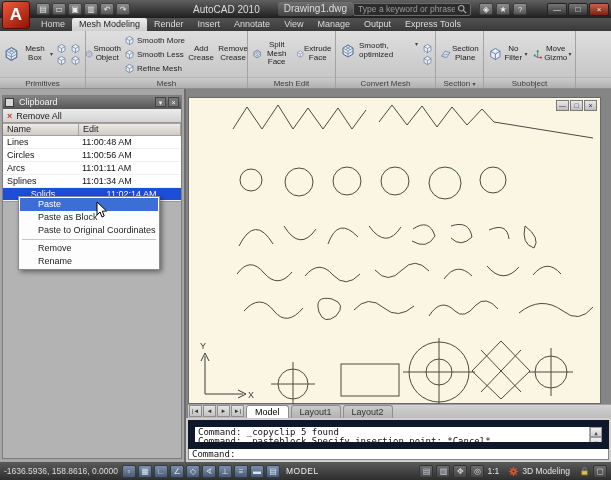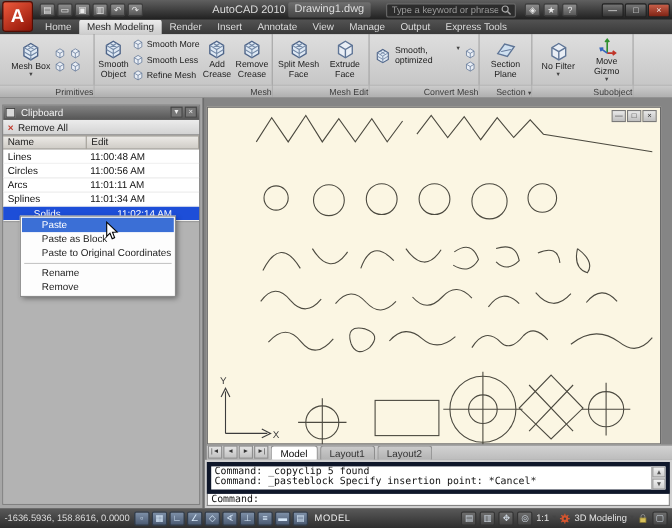--- a/index.html
+++ b/index.html
@@ -9,23 +9,23 @@
 
   
   .titlebar{position:absolute;left:0;top:0;right:0;height:18px;
             background:linear-gradient(#606060,#1f1f1f);display:flex;align-items:center;color:#ddd;z-index:10;}
   .applogo{position:absolute;left:2px;top:1px;width:28px;height:28px;z-index:40;
            background:linear-gradient(145deg,#ee5b3d,#8f1205);border:1px solid #550c02;border-radius:3px;
            color:#fff;font-weight:bold;font-size:17px;text-align:center;line-height:26px;}
   .qat{display:flex;gap:2px;margin-left:36px;align-items:center;}
   .qicon{width:14px;height:12px;background:linear-gradient(#8f8f8f,#565656);border:1px solid #3e3e3e;
          border-radius:2px;font-size:8px;line-height:11px;text-align:center;color:#e8e8e8;}
-  .tb-title{display:flex;gap:2px;margin-left:58px;font-size:10px;align-items:center;white-space:nowrap;}
+  .tb-title{display:flex;gap:18px;margin-left:58px;font-size:10px;align-items:center;white-space:nowrap;}
   .tb-doc{background:rgba(255,255,255,.14);padding:0 6px;border-radius:2px;height:14px;line-height:14px;}
-  .searchbox{display:flex;align-items:center;margin-left:14px;background:#2c2c2c;border:1px solid #6a6a6a;
+  .searchbox{display:flex;align-items:center;background:#2c2c2c;border:1px solid #6a6a6a;
              border-radius:2px;height:13px;width:118px;padding:0 2px;}
   .searchbox input{flex:1;min-width:0;background:transparent;border:none;outline:none;color:#bbb;
                    font-size:8.5px;font-family:"Liberation Sans",sans-serif;}
   .searchbox input::placeholder{color:#9a9a9a;}
   .tb-icons{display:flex;gap:3px;margin-left:8px;}
   .winbtns{display:flex;margin-left:auto;margin-right:2px;gap:1px;}
   .winbtn{width:20px;height:13px;background:linear-gradient(#777,#333);border:1px solid #222;border-radius:2px;
           color:#eee;font-size:8px;line-height:12px;text-align:center;}
   .winbtn.close{background:linear-gradient(#c9604a,#7e2213);}
 
@@ -33,23 +33,23 @@
   .tabrow{position:absolute;left:0;top:18px;right:0;height:13px;background:linear-gradient(#525252,#393939);
           display:flex;align-items:flex-end;padding-left:34px;z-index:5;}
   .rtab{font-size:9px;color:#dcdcdc;padding:0 7px;height:13px;line-height:13px;white-space:nowrap;}
   .rtab.active{background:linear-gradient(#ececec,#cdcdcd);color:#1d1d1d;border-radius:2px 2px 0 0;}
 
   
   .ribbon{position:absolute;left:0;top:31px;right:0;height:58px;
           background:linear-gradient(#dedede,#c1c1c1);display:flex;border-bottom:1px solid #8d8d8d;}
   .rpanel{height:100%;border-right:1px solid #a3a3a3;display:flex;flex-direction:column;flex:0 0 auto;}
   .rpanel-body{flex:1;display:flex;align-items:center;justify-content:center;padding:1px 2px;gap:2px;}
-  .rpanel-title{height:11px;font-size:8px;color:#3c3c3c;text-align:right;line-height:11px;
+  .rpanel-title{height:11px;font-size:8px;color:#3c3c3c;text-align:center;line-height:11px;
                 background:linear-gradient(#cbcbcb,#b0b0b0);border-top:1px solid #b7b7b7;white-space:nowrap;overflow:hidden;}
-  .bigbtn{display:flex;flex-direction:column;align-items:center;justify-content:center;font-size:8px;color:#222;
+  .bigbtn{display:flex;flex-direction:row;align-items:center;justify-content:center;font-size:8px;color:#222;
           text-align:center;line-height:1.12;height:44px;border-radius:2px;padding:0 1px;}
   .hbtn{display:flex;align-items:flex-start;font-size:8px;color:#222;gap:3px;height:26px;padding:0 2px;}
   .smallbtn{display:flex;align-items:center;font-size:8px;color:#222;gap:2px;height:13px;white-space:nowrap;}
   .smallstack{display:flex;flex-direction:column;justify-content:center;gap:1px;}
   .caret{font-size:6px;color:#444;line-height:1;}
   .i20{width:20px;height:20px;}
   .i12{width:11px;height:11px;}
   .minigrid{display:grid;grid-template-columns:13px 13px;gap:1px;align-content:center;}
 
   
@@ -97,21 +97,21 @@
   .mtabs{position:absolute;left:2px;top:315px;right:0;height:14px;background:linear-gradient(#d2d2d2,#bcbcbc);
          display:flex;align-items:flex-end;font-size:9px;border-top:1px solid #9e9e9e;}
   .navbtn{width:13px;height:12px;background:linear-gradient(#e4e4e4,#c2c2c2);border:1px solid #8e8e8e;
           font-size:6px;line-height:11px;text-align:center;color:#333;margin:0 0 1px 1px;}
   .mtab{padding:0 8px;height:13px;line-height:13px;color:#333;background:linear-gradient(#cbcbcb,#b2b2b2);
         border:1px solid #8e8e8e;border-bottom:none;border-radius:3px 3px 0 0;margin-left:2px;}
   .mtab.active{background:#fff;color:#000;}
 
   
   .cmd{position:absolute;left:0;top:329px;right:0;bottom:0;background:#cfcfcf;padding:2px;}
-  .cmd-hist{position:relative;height:29px;background:#fff;border:4px solid #0f172a;
+  .cmd-hist{position:relative;height:29px;background:#fff;border:7px solid #0f172a;
             font-family:"DejaVu Sans Mono",monospace;font-size:9px;color:#111;
             padding:1px 16px 1px 3px;line-height:9.3px;overflow:hidden;}
   .cmd-scroll{position:absolute;right:0;top:0;bottom:0;width:13px;background:#e3e3e3;border-left:1px solid #a9a9a9;
               display:flex;flex-direction:column;justify-content:space-between;}
   .sarrow{height:10px;background:linear-gradient(#f2f2f2,#cfcfcf);border:1px solid #9a9a9a;font-size:6px;
           line-height:9px;text-align:center;color:#555;}
   .cmd-prompt{height:11px;background:#fff;border:1px solid #848484;border-top:none;
               font-family:"DejaVu Sans Mono",monospace;font-size:9px;line-height:10px;padding-left:3px;color:#111;}
 
   
@@ -410,22 +410,22 @@
       </div>
       <div class="sp-rest"></div>
     </div>
   </div>
 
   <div class="ctx">
     <div class="ctx-item hl">Paste</div>
     <div class="ctx-item">Paste as Block</div>
     <div class="ctx-item">Paste to Original Coordinates</div>
     <div class="ctx-sep"></div>
+    <div class="ctx-item">Remove</div>
     <div class="ctx-item">Rename</div>
-    <div class="ctx-item">Remove</div>
   </div>
 
   <svg class="cursor" width="12" height="18">
     <path d="M1,1 L1,14 L4,11 L6,16 L8.2,15 L6.3,10.2 L10.5,10 Z" fill="#fff" stroke="#000" stroke-width="1"></path>
   </svg>
 
   <div class="canvasframe">
     <div class="canvas">
       <div class="canvas-controls">
         <div class="cbtn">—</div>

